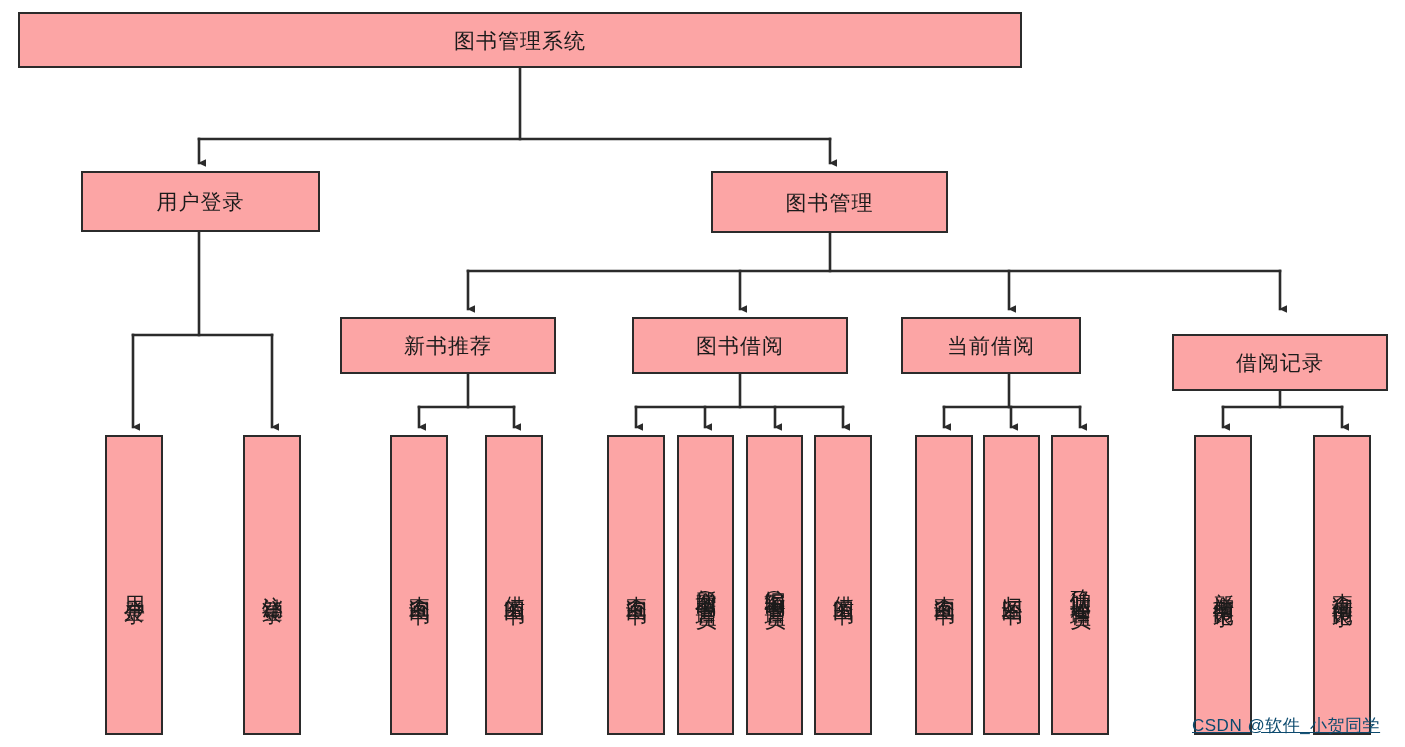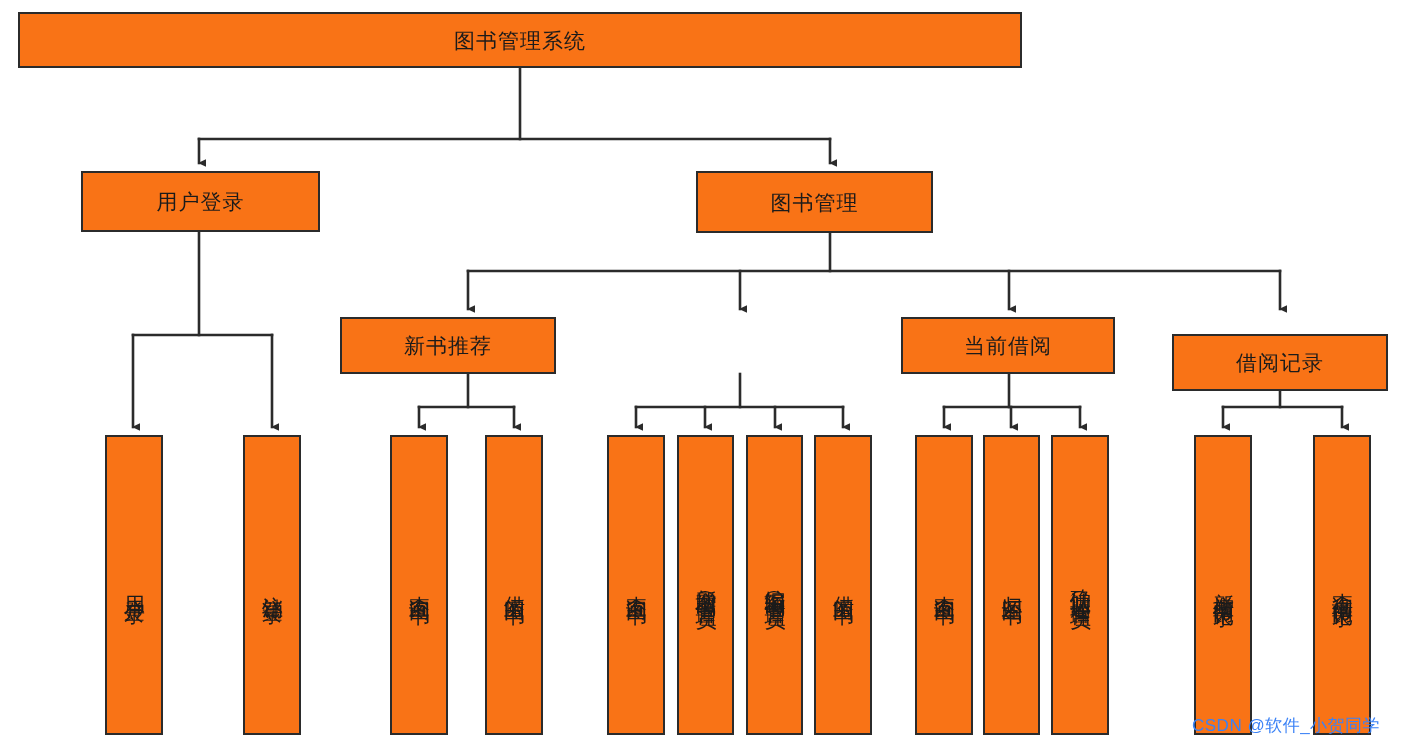--- a/index.html
+++ b/index.html
@@ -17,21 +17,21 @@
   }
   svg.wires{
     position:absolute;
     left:0; top:0;
     width:1405px; height:747px;
     pointer-events:none;
   }
   .node{
     position:absolute;
     box-sizing:border-box;
-    background:#f97316;
+    background:#fca5a5;
     border:2px solid #2b2b2b;
     display:flex;
     align-items:center;
     justify-content:center;
     color:#1b1b1b;
   }
   .node.horiz{
     font-size:21px;
     letter-spacing:1px;
   }
@@ -47,25 +47,26 @@
     white-space:pre-wrap;
     max-height:100%;
     text-align:center;
   }
   .node .htext{
     white-space:nowrap;
     line-height:1;
   }
   .watermark{
     position:absolute;
-    color:#3b82f6;
+    color:#0c4a6e;
     font-size:17px;
     letter-spacing:0.5px;
     white-space:nowrap;
     user-select:none;
+    text-decoration:underline;
   }
 </style>
 </head>
 <body>
 
 <div id="canvas">
 
   <svg class="wires" viewBox="0 0 1405 747" xmlns="http://www.w3.org/2000/svg">
     <defs>
       <marker id="arrow" markerWidth="9" markerHeight="9" refX="4.5" refY="7.4" orient="auto" markerUnits="userSpaceOnUse">
@@ -119,28 +120,31 @@
     </g>
   </svg>
 
   <div class="node horiz" style="left:18px; top:12px; width:1004px; height:56px;">
     <span class="htext">图书管理系统</span>
   </div>
 
   <div class="node horiz" style="left:81px; top:171px; width:239px; height:61px;">
     <span class="htext">用户登录</span>
   </div>
-  <div class="node horiz" style="left:696px; top:171px; width:237px; height:62px;">
+  <div class="node horiz" style="left:711px; top:171px; width:237px; height:62px;">
     <span class="htext">图书管理</span>
   </div>
 
   <div class="node horiz" style="left:340px; top:317px; width:216px; height:57px;">
     <span class="htext">新书推荐</span>
   </div>
-  <div class="node horiz" style="left:901px; top:317px; width:214px; height:57px;">
+  <div class="node horiz" style="left:632px; top:317px; width:216px; height:57px;">
+    <span class="htext">图书借阅</span>
+  </div>
+  <div class="node horiz" style="left:901px; top:317px; width:180px; height:57px;">
     <span class="htext">当前借阅</span>
   </div>
   <div class="node horiz" style="left:1172px; top:334px; width:216px; height:57px;">
     <span class="htext">借阅记录</span>
   </div>
 
   <div class="node vert" style="left:105px; top:435px; width:58px; height:300px;">
     <span class="vtext">用户登录</span>
   </div>
   <div class="node vert" style="left:243px; top:435px; width:58px; height:300px;">

